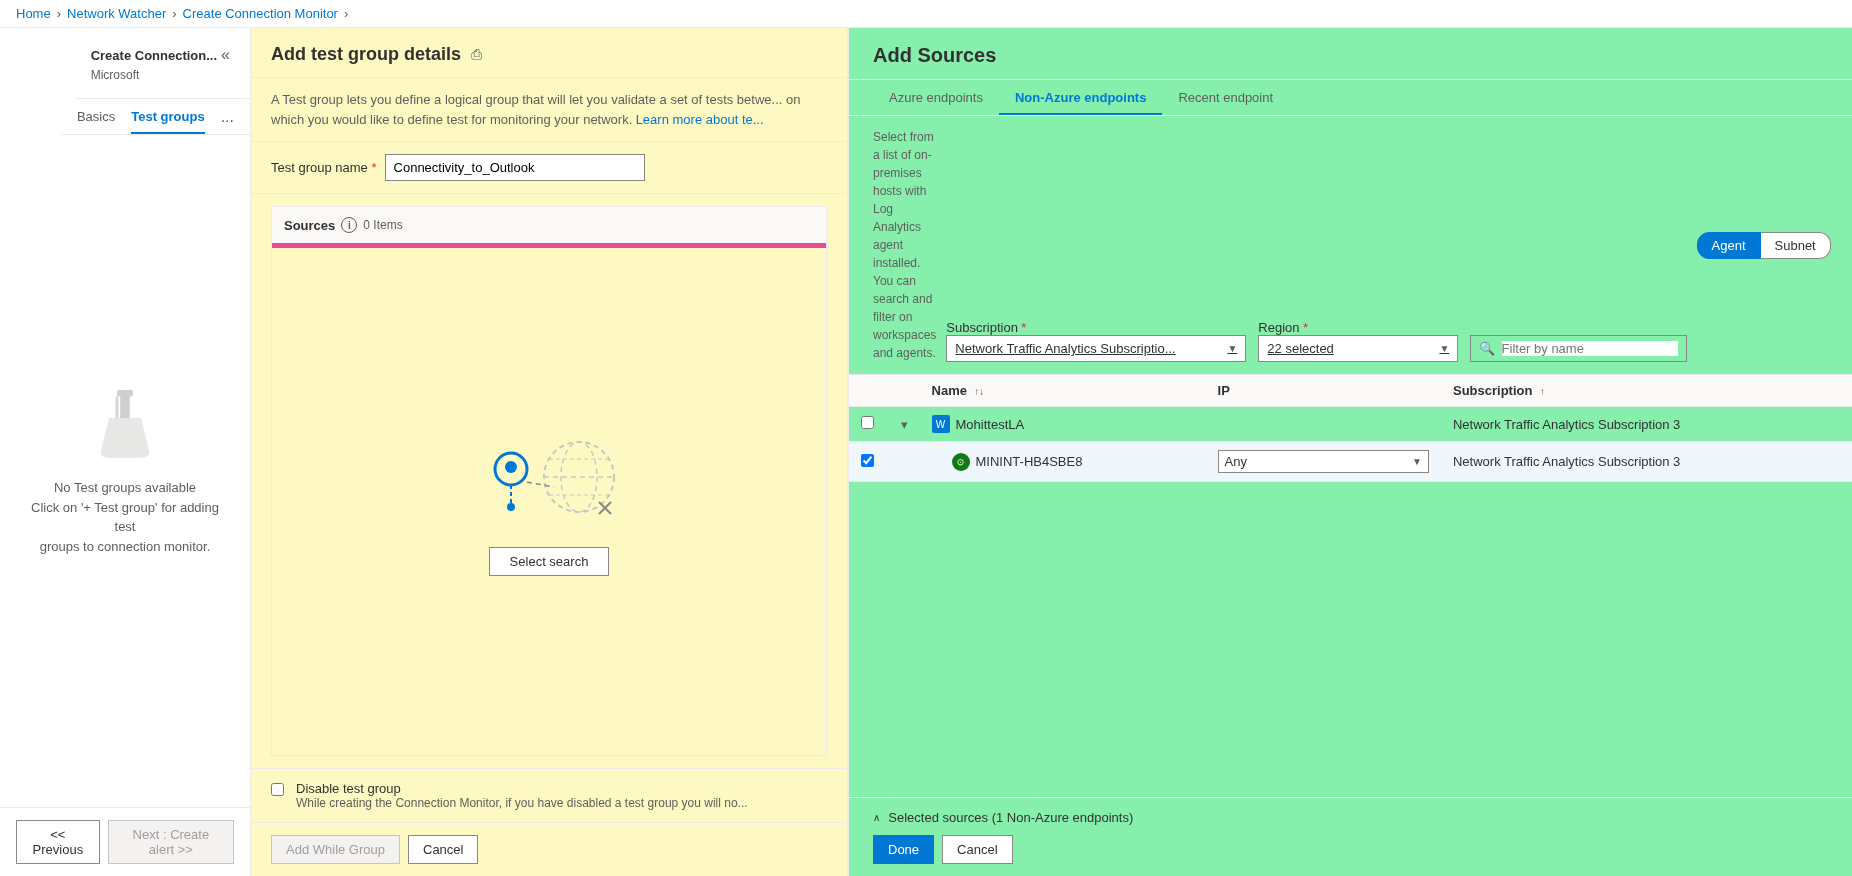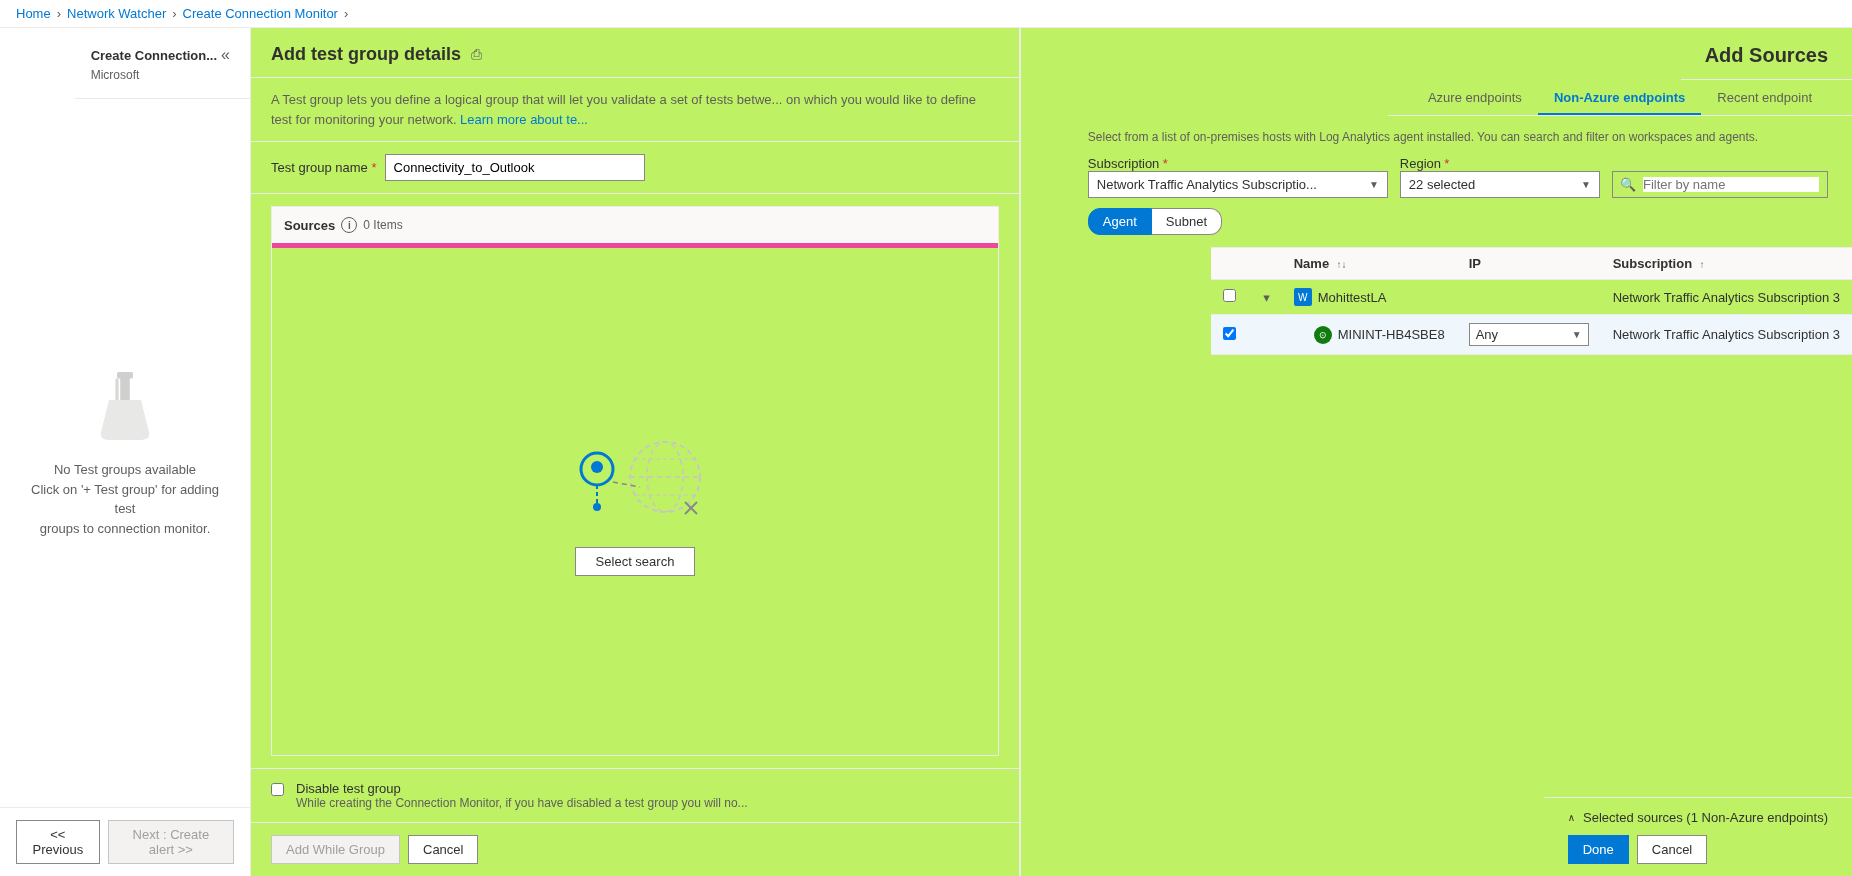--- a/index.html
+++ b/index.html
@@ -135,21 +135,21 @@
       border: 1px solid #c8c6c4;
       background: #f3f2f1;
       cursor: not-allowed;
       color: #a19f9d;
       font-size: 13px;
     }
 
     
     .center-panel {
       flex: 1;
-      background: #bef264;
+      background: #fef9c3;
       display: flex;
       flex-direction: column;
       overflow: hidden;
       border-right: 1px solid #edebe9;
     }
     .center-header {
       padding: 16px 20px 12px;
       border-bottom: 1px solid #edebe9;
       display: flex;
       align-items: center;
@@ -253,27 +253,26 @@
 
     .center-footer {
       padding: 12px 20px;
       border-top: 1px solid #edebe9;
       display: flex;
       gap: 8px;
     }
 
     
     .right-panel {
-      width: 832px;
-      background: #bef264;
+      width: 1004px;
+      background: #86efac;
       display: flex;
       flex-direction: column;
       overflow: hidden;
       border-left: 1px solid #edebe9;
-      align-items: flex-end;
     }
     .right-panel-header {
       padding: 16px 24px 12px;
       border-bottom: 1px solid #edebe9;
     }
     .right-panel-title {
       font-size: 20px;
       font-weight: 600;
       color: #323130;
     }
@@ -293,21 +292,20 @@
     }
     .endpoint-tab.active {
       color: #0078d4;
       border-bottom: 2px solid #0078d4;
       font-weight: 600;
     }
 
     .filter-section {
       padding: 12px 24px;
       display: flex;
-      flex-direction: column;
       gap: 10px;
     }
     .filter-desc {
       font-size: 12px;
       color: #605e5c;
       line-height: 1.5;
     }
     .filter-row {
       display: flex;
       gap: 12px;
@@ -328,20 +326,21 @@
       display: flex;
       align-items: center;
       border: 1px solid #8a8886;
       padding: 5px 8px;
       cursor: pointer;
       gap: 4px;
       min-width: 300px;
       background: #fff;
       font-size: 13px;
       color: #323130;
+      text-decoration: underline;
     }
     .filter-select-small { min-width: 200px; }
     .filter-select .select-value { flex: 1; }
     .chevron-down { font-size: 10px; color: #605e5c; }
     .filter-search {
       border: 1px solid #8a8886;
       padding: 5px 8px;
       font-size: 13px;
       display: flex;
       align-items: center;
@@ -505,20 +504,25 @@
 
   <div class="sidebar">
     <div class="sidebar-header">
       <div class="sidebar-title">
         <span>Create Connection...</span>
         <button class="collapse-btn">«</button>
       </div>
       <div class="sidebar-subtitle">Microsoft</div>
     </div>
 
+    <div class="nav-tabs">
+      <div class="nav-tab">Basics</div>
+      <div class="nav-tab active">Test groups</div>
+      <button class="more-btn">...</button>
+    </div>
 
     <div class="sidebar-empty">
 
       <svg class="flask-icon" viewBox="0 0 80 100" fill="none" xmlns="http://www.w3.org/2000/svg">
         <rect x="30" y="5" width="20" height="8" rx="2" fill="#8a8886"></rect>
         <rect x="34" y="5" width="12" height="35" fill="#8a8886"></rect>
         <path d="M20 40 L10 80 Q8 90 20 90 L60 90 Q72 90 70 80 L60 40 Z" fill="#c8c6c4"></path>
         <rect x="28" y="13" width="4" height="27" fill="#a19f9d"></rect>
       </svg>
       <div class="sidebar-empty-text">

